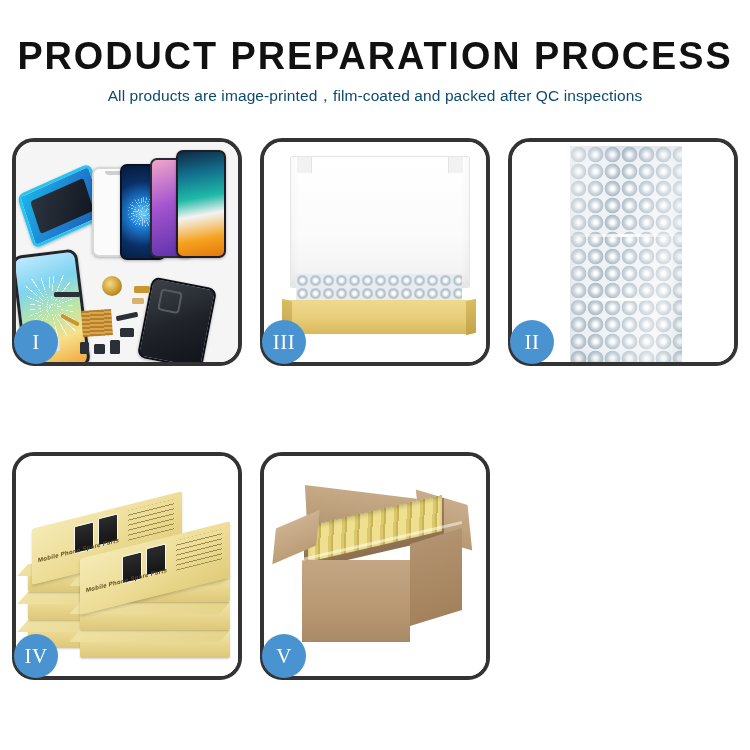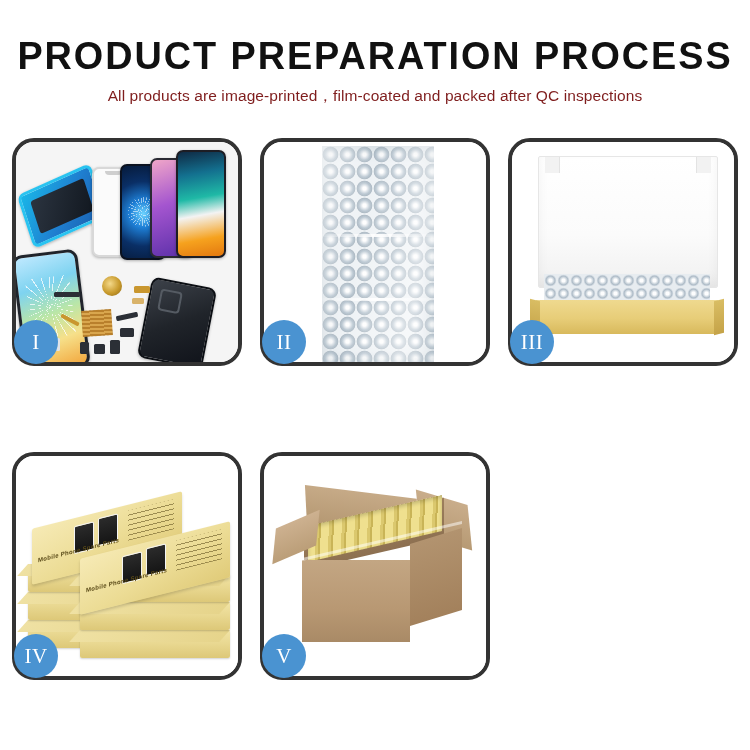--- a/index.html
+++ b/index.html
@@ -27,21 +27,21 @@
     letter-spacing: 2.0px;
     color: #111111;
     line-height: 1.05;
     white-space: nowrap;
     transform: scaleX(0.97);
   }
   .subtitle {
     margin-top: 9px;
     font-size: 15.5px;
     font-weight: 400;
-    color: #7f1d1d;
+    color: #0c4a6e;
     letter-spacing: 0.1px;
     white-space: nowrap;
   }
 
   
   .grid {
     position: absolute;
     top: 138px;
     left: 12px;
     width: 726px;
@@ -363,35 +363,35 @@
         <div class="chip" style="left:94px;top:198px;width:10px;height:14px"></div>
         <div class="chip chip-gold" style="left:44px;top:176px;width:20px;height:4px;transform:rotate(28deg)"></div>
         <div class="chip" style="left:100px;top:172px;width:22px;height:5px;transform:rotate(-12deg)"></div>
         <div class="chip" style="left:104px;top:186px;width:14px;height:9px"></div>
         <div class="chip" style="left:36px;top:196px;width:8px;height:13px;background:#dfe3e8"></div>
       </div>
       <div class="badge">I</div>
     </div>
 
     <div class="panel">
+      <div class="stage p3">
+        <div class="tray-lid"></div>
+        <div class="tray-fill"></div>
+        <div class="tray-base"></div>
+      </div>
+      <div class="badge">III</div>
+    </div>
+
+    <div class="panel">
       <div class="stage p2">
         <div class="bubblesheet"></div>
         <div class="seam" style="top:92px"></div>
         <div class="seam" style="top:156px"></div>
       </div>
       <div class="badge">II</div>
-    </div>
-
-    <div class="panel">
-      <div class="stage p3">
-        <div class="tray-lid"></div>
-        <div class="tray-fill"></div>
-        <div class="tray-base"></div>
-      </div>
-      <div class="badge">III</div>
     </div>
 
   </div>
 
   <div class="row">
 
     <div class="panel">
       <div class="stage p4">
         <div class="stack">
           <div class="sbox" style="left:6px;  top:150px">

